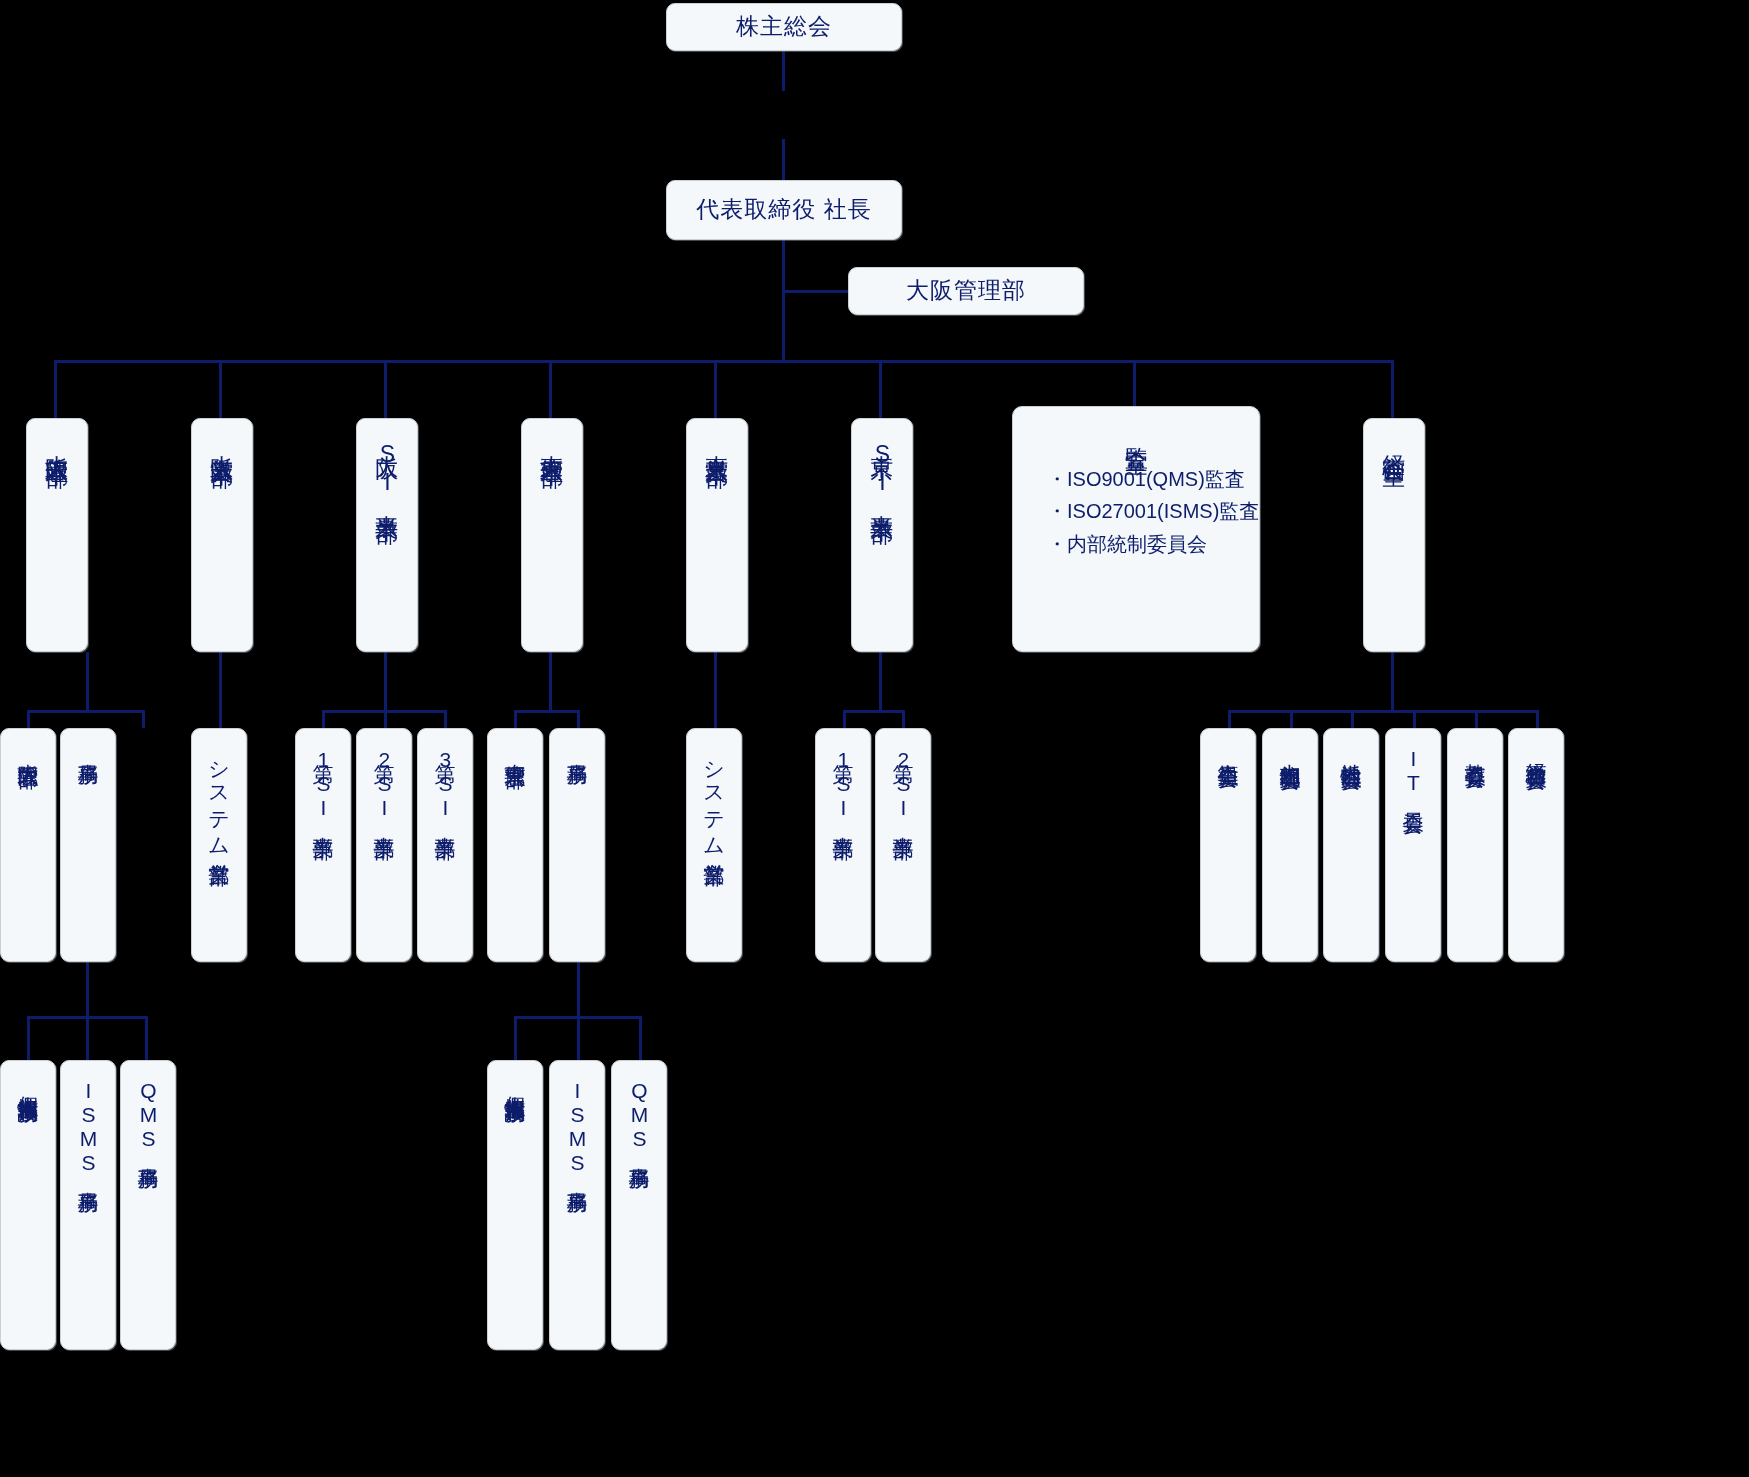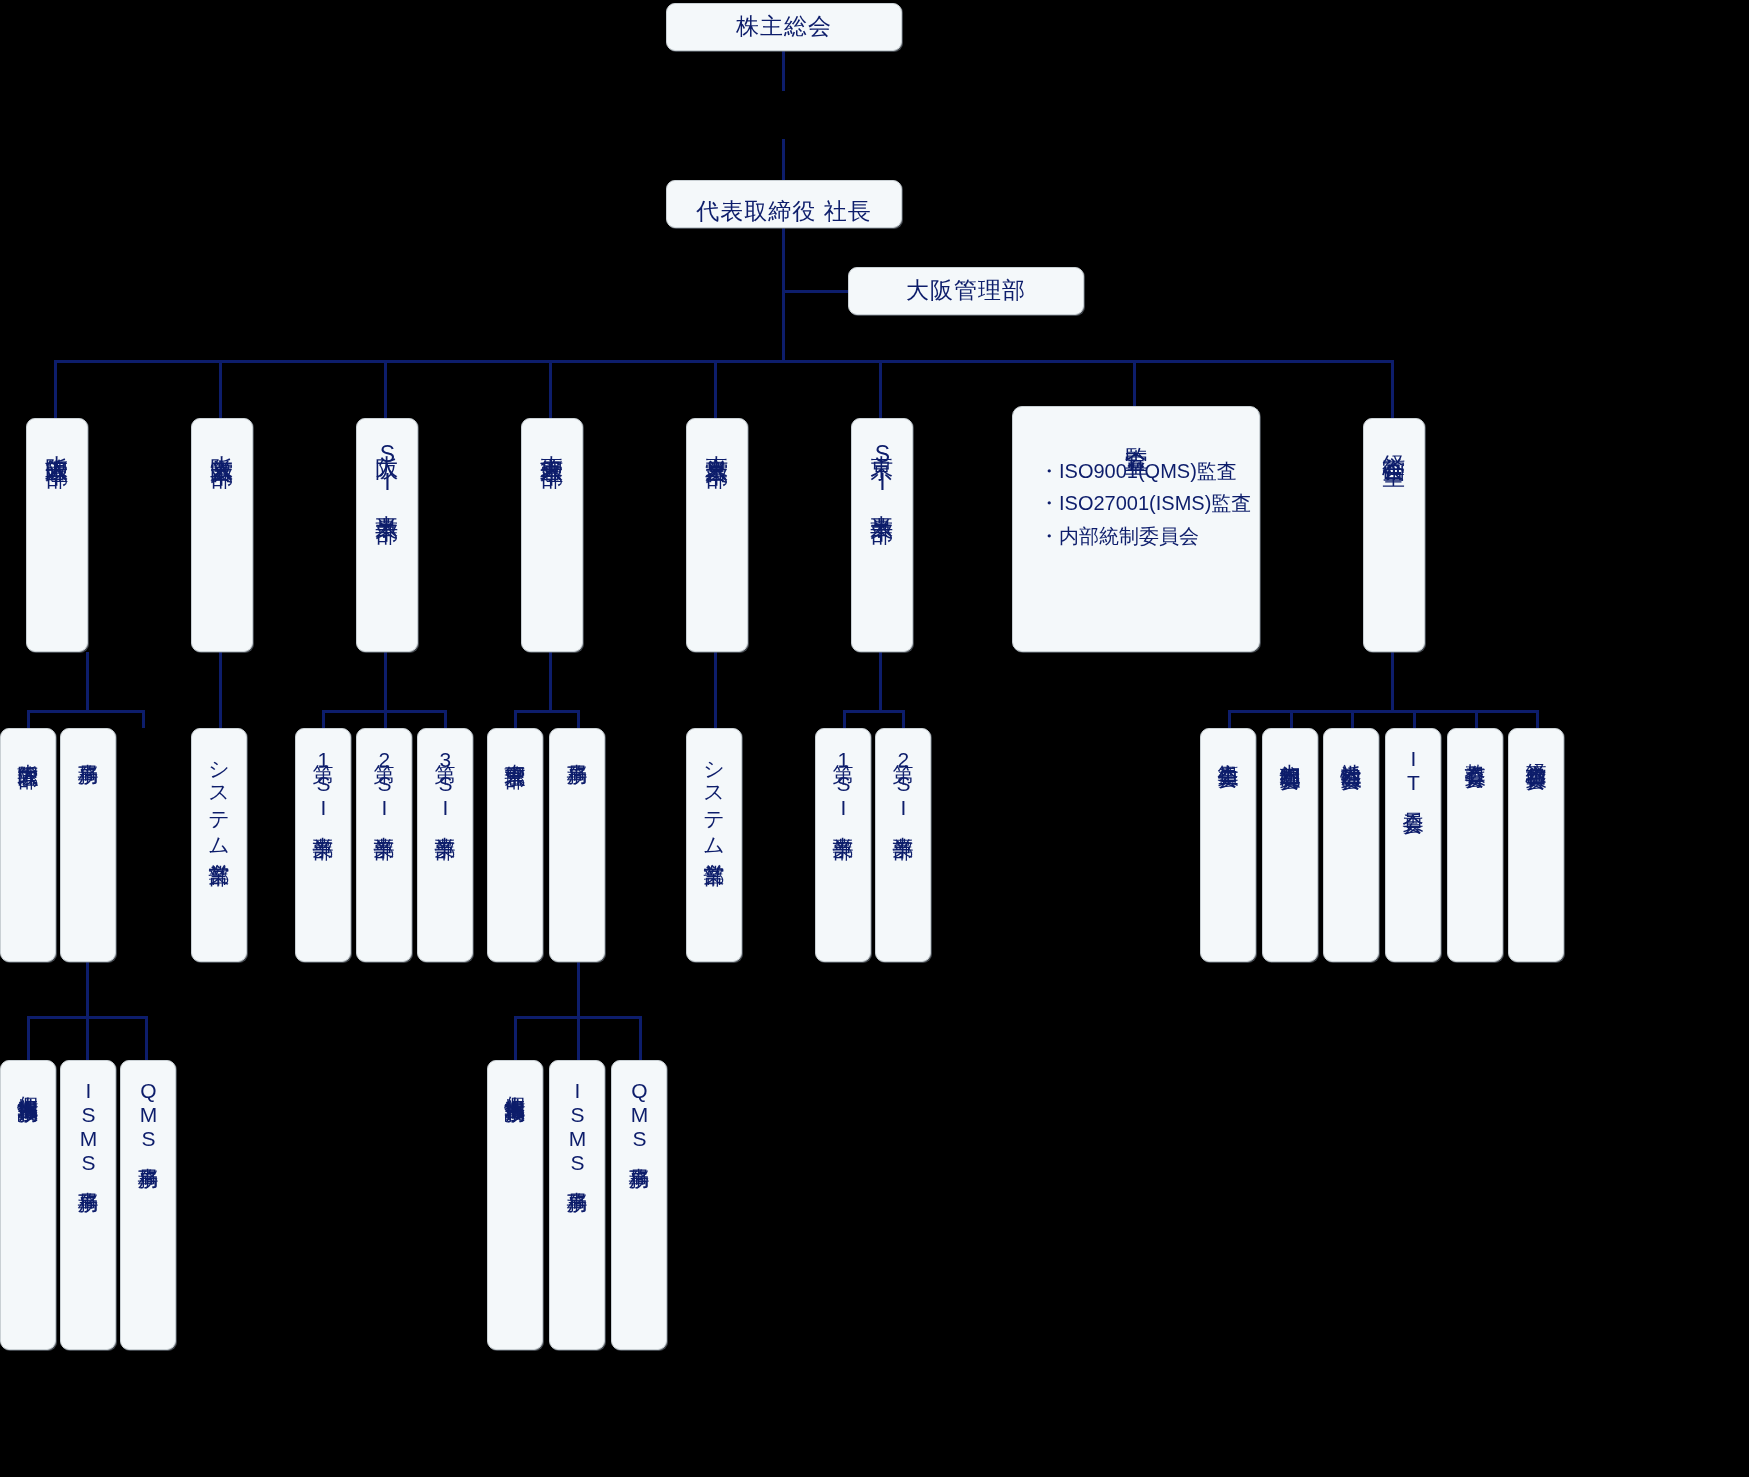--- a/index.html
+++ b/index.html
@@ -78,21 +78,21 @@
     writing-mode: vertical-rl;
     text-orientation: upright;
     font-size: 23px;
     line-height: 1.45;
     letter-spacing: 2px;
     align-self: center;
     margin-bottom: 20px;
   }
   .audit-list {
     list-style: none;
-    margin: 0;
+    margin: 8px;
     padding: 0;
     font-size: 20px;
     line-height: 1.62;
     text-align: left;
   }
   .audit-list li { white-space: nowrap; }
 </style>
 </head>
 <body>
 
@@ -161,21 +161,21 @@
   <div class="ln ln-h" style="left:514px; top:1016px; width:125px;"></div>
   <div class="ln ln-v" style="left:514px; top:1016px; height:44px;"></div>
   <div class="ln ln-v" style="left:577px; top:1016px; height:44px;"></div>
   <div class="ln ln-v" style="left:639px; top:1016px; height:44px;"></div>
 
   <div class="box horiz" style="left:666px; top:3px; width:236px; height:48px;">
     <span>株主総会</span>
   </div>
 
 
-  <div class="box horiz" style="left:666px; top:180px; width:236px; height:48px;align-items:flex-end;">
+  <div class="box horiz" style="left:666px; top:180px; width:236px; height:60px;">
     <span>代表取締役 社長</span>
   </div>
 
   <div class="box horiz" style="left:848px; top:267px; width:236px; height:48px;">
     <span>大阪管理部</span>
   </div>
 
   <div class="box vert" style="left:26px; top:418px; width:62px; height:234px;">
     <span class="vtext">大阪管理本部</span>
   </div>

